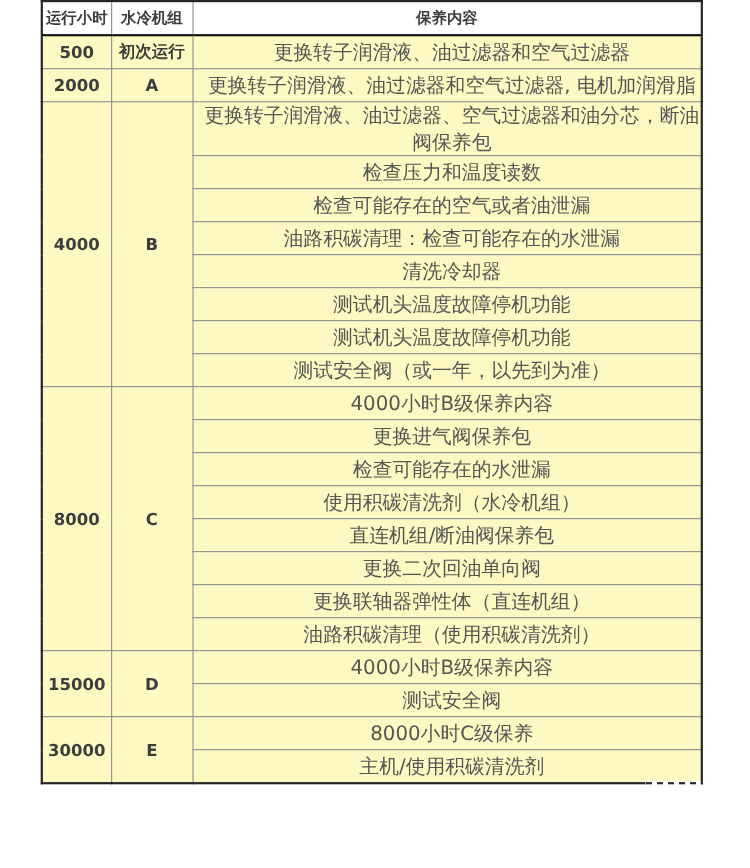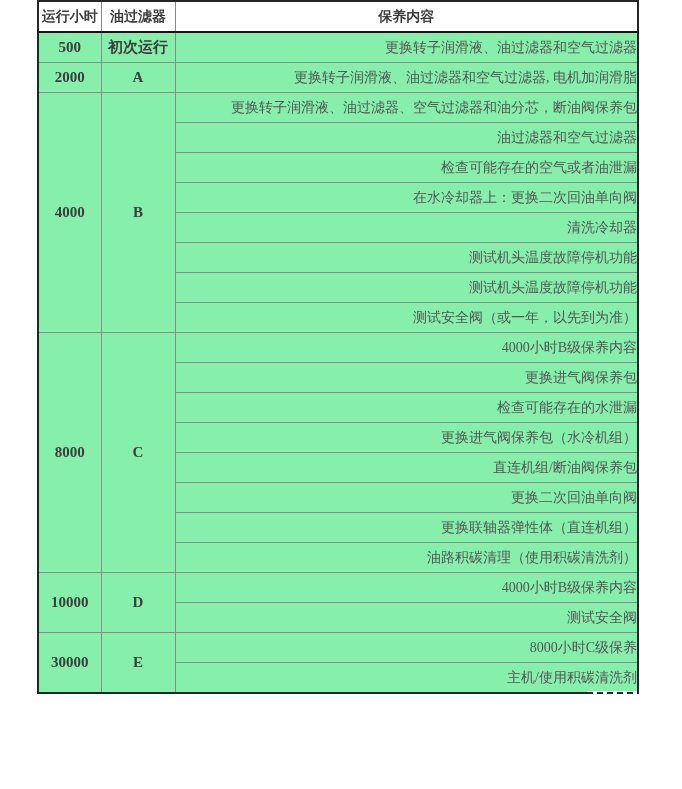--- a/index.html
+++ b/index.html
@@ -22,27 +22,27 @@
   col.c1{width:63px;}
   col.c2{width:74px;}
   col.c3{width:463px;}
   th{
     height:29px;font-size:14px;font-weight:bold;color:#3d3d3d;
     border:1px solid #8a8a8a;border-bottom:2px solid #141414;
     text-align:center;padding:0;
   }
   td{
     height:29px;font-size:14px;border:1px solid #8a8a8a;
-    padding:0;vertical-align:middle;background:#86efac;font-family:Liberation Serif, serif;
+    padding:0;vertical-align:middle;background:#fef9c3;
   }
   td.c-hours,td.c-plan{
     text-align:center;font-weight:bold;color:#3d3d3d;font-size:15px;
   }
   td.c-content{
-    text-align:right;padding-left:9px;color:#555555;font-size:14px;
+    text-align:center;padding-left:9px;color:#555555;font-size:18px;
   }
   
   .corner-artifact{
     position:absolute;right:0;bottom:-1px;width:50px;height:4px;
     background:#ffffff;pointer-events:none;
   }
   .corner-artifact::after{
     content:"";position:absolute;left:0;top:1px;height:2px;width:46px;
     background:repeating-linear-gradient(90deg,#2a2a2a 0 6px,#ffffff 6px 10px);
   }
@@ -55,48 +55,48 @@
   <div class="table-wrap">
     <table class="maint">
       <colgroup>
         <col class="c1">
           <col class="c2">
           <col class="c3">
       </colgroup>
       <thead>
         <tr>
           <th>运行小时</th>
-          <th>油过滤器</th>
+          <th>水冷机组</th>
           <th>保养内容</th>
         </tr>
       </thead>
       <tbody id="maint-body">
           <tr>
             <td class="c-hours" rowspan="1">500</td>
             <td class="c-plan" rowspan="1">初次运行</td>
             <td class="c-content">更换转子润滑液、油过滤器和空气过滤器</td>
           </tr>
           <tr>
             <td class="c-hours" rowspan="1">2000</td>
             <td class="c-plan" rowspan="1">A</td>
             <td class="c-content">更换转子润滑液、油过滤器和空气过滤器, 电机加润滑脂</td>
           </tr>
           <tr>
             <td class="c-hours" rowspan="8">4000</td>
             <td class="c-plan" rowspan="8">B</td>
             <td class="c-content">更换转子润滑液、油过滤器、空气过滤器和油分芯，断油阀保养包</td>
           </tr>
           <tr>
-            <td class="c-content">油过滤器和空气过滤器</td>
+            <td class="c-content">检查压力和温度读数</td>
           </tr>
           <tr>
             <td class="c-content">检查可能存在的空气或者油泄漏</td>
           </tr>
           <tr>
-            <td class="c-content">在水冷却器上：更换二次回油单向阀</td>
+            <td class="c-content">油路积碳清理：检查可能存在的水泄漏</td>
           </tr>
           <tr>
             <td class="c-content">清洗冷却器</td>
           </tr>
           <tr>
             <td class="c-content">测试机头温度故障停机功能</td>
           </tr>
           <tr>
             <td class="c-content">测试机头温度故障停机功能</td>
           </tr>
@@ -108,36 +108,36 @@
             <td class="c-plan" rowspan="8">C</td>
             <td class="c-content">4000小时B级保养内容</td>
           </tr>
           <tr>
             <td class="c-content">更换进气阀保养包</td>
           </tr>
           <tr>
             <td class="c-content">检查可能存在的水泄漏</td>
           </tr>
           <tr>
-            <td class="c-content">更换进气阀保养包（水冷机组）</td>
+            <td class="c-content">使用积碳清洗剂（水冷机组）</td>
           </tr>
           <tr>
             <td class="c-content">直连机组/断油阀保养包</td>
           </tr>
           <tr>
             <td class="c-content">更换二次回油单向阀</td>
           </tr>
           <tr>
             <td class="c-content">更换联轴器弹性体（直连机组）</td>
           </tr>
           <tr>
             <td class="c-content">油路积碳清理（使用积碳清洗剂）</td>
           </tr>
           <tr>
-            <td class="c-hours" rowspan="2">10000</td>
+            <td class="c-hours" rowspan="2">15000</td>
             <td class="c-plan" rowspan="2">D</td>
             <td class="c-content">4000小时B级保养内容</td>
           </tr>
           <tr>
             <td class="c-content">测试安全阀</td>
           </tr>
           <tr>
             <td class="c-hours" rowspan="2">30000</td>
             <td class="c-plan" rowspan="2">E</td>
             <td class="c-content">8000小时C级保养</td>

